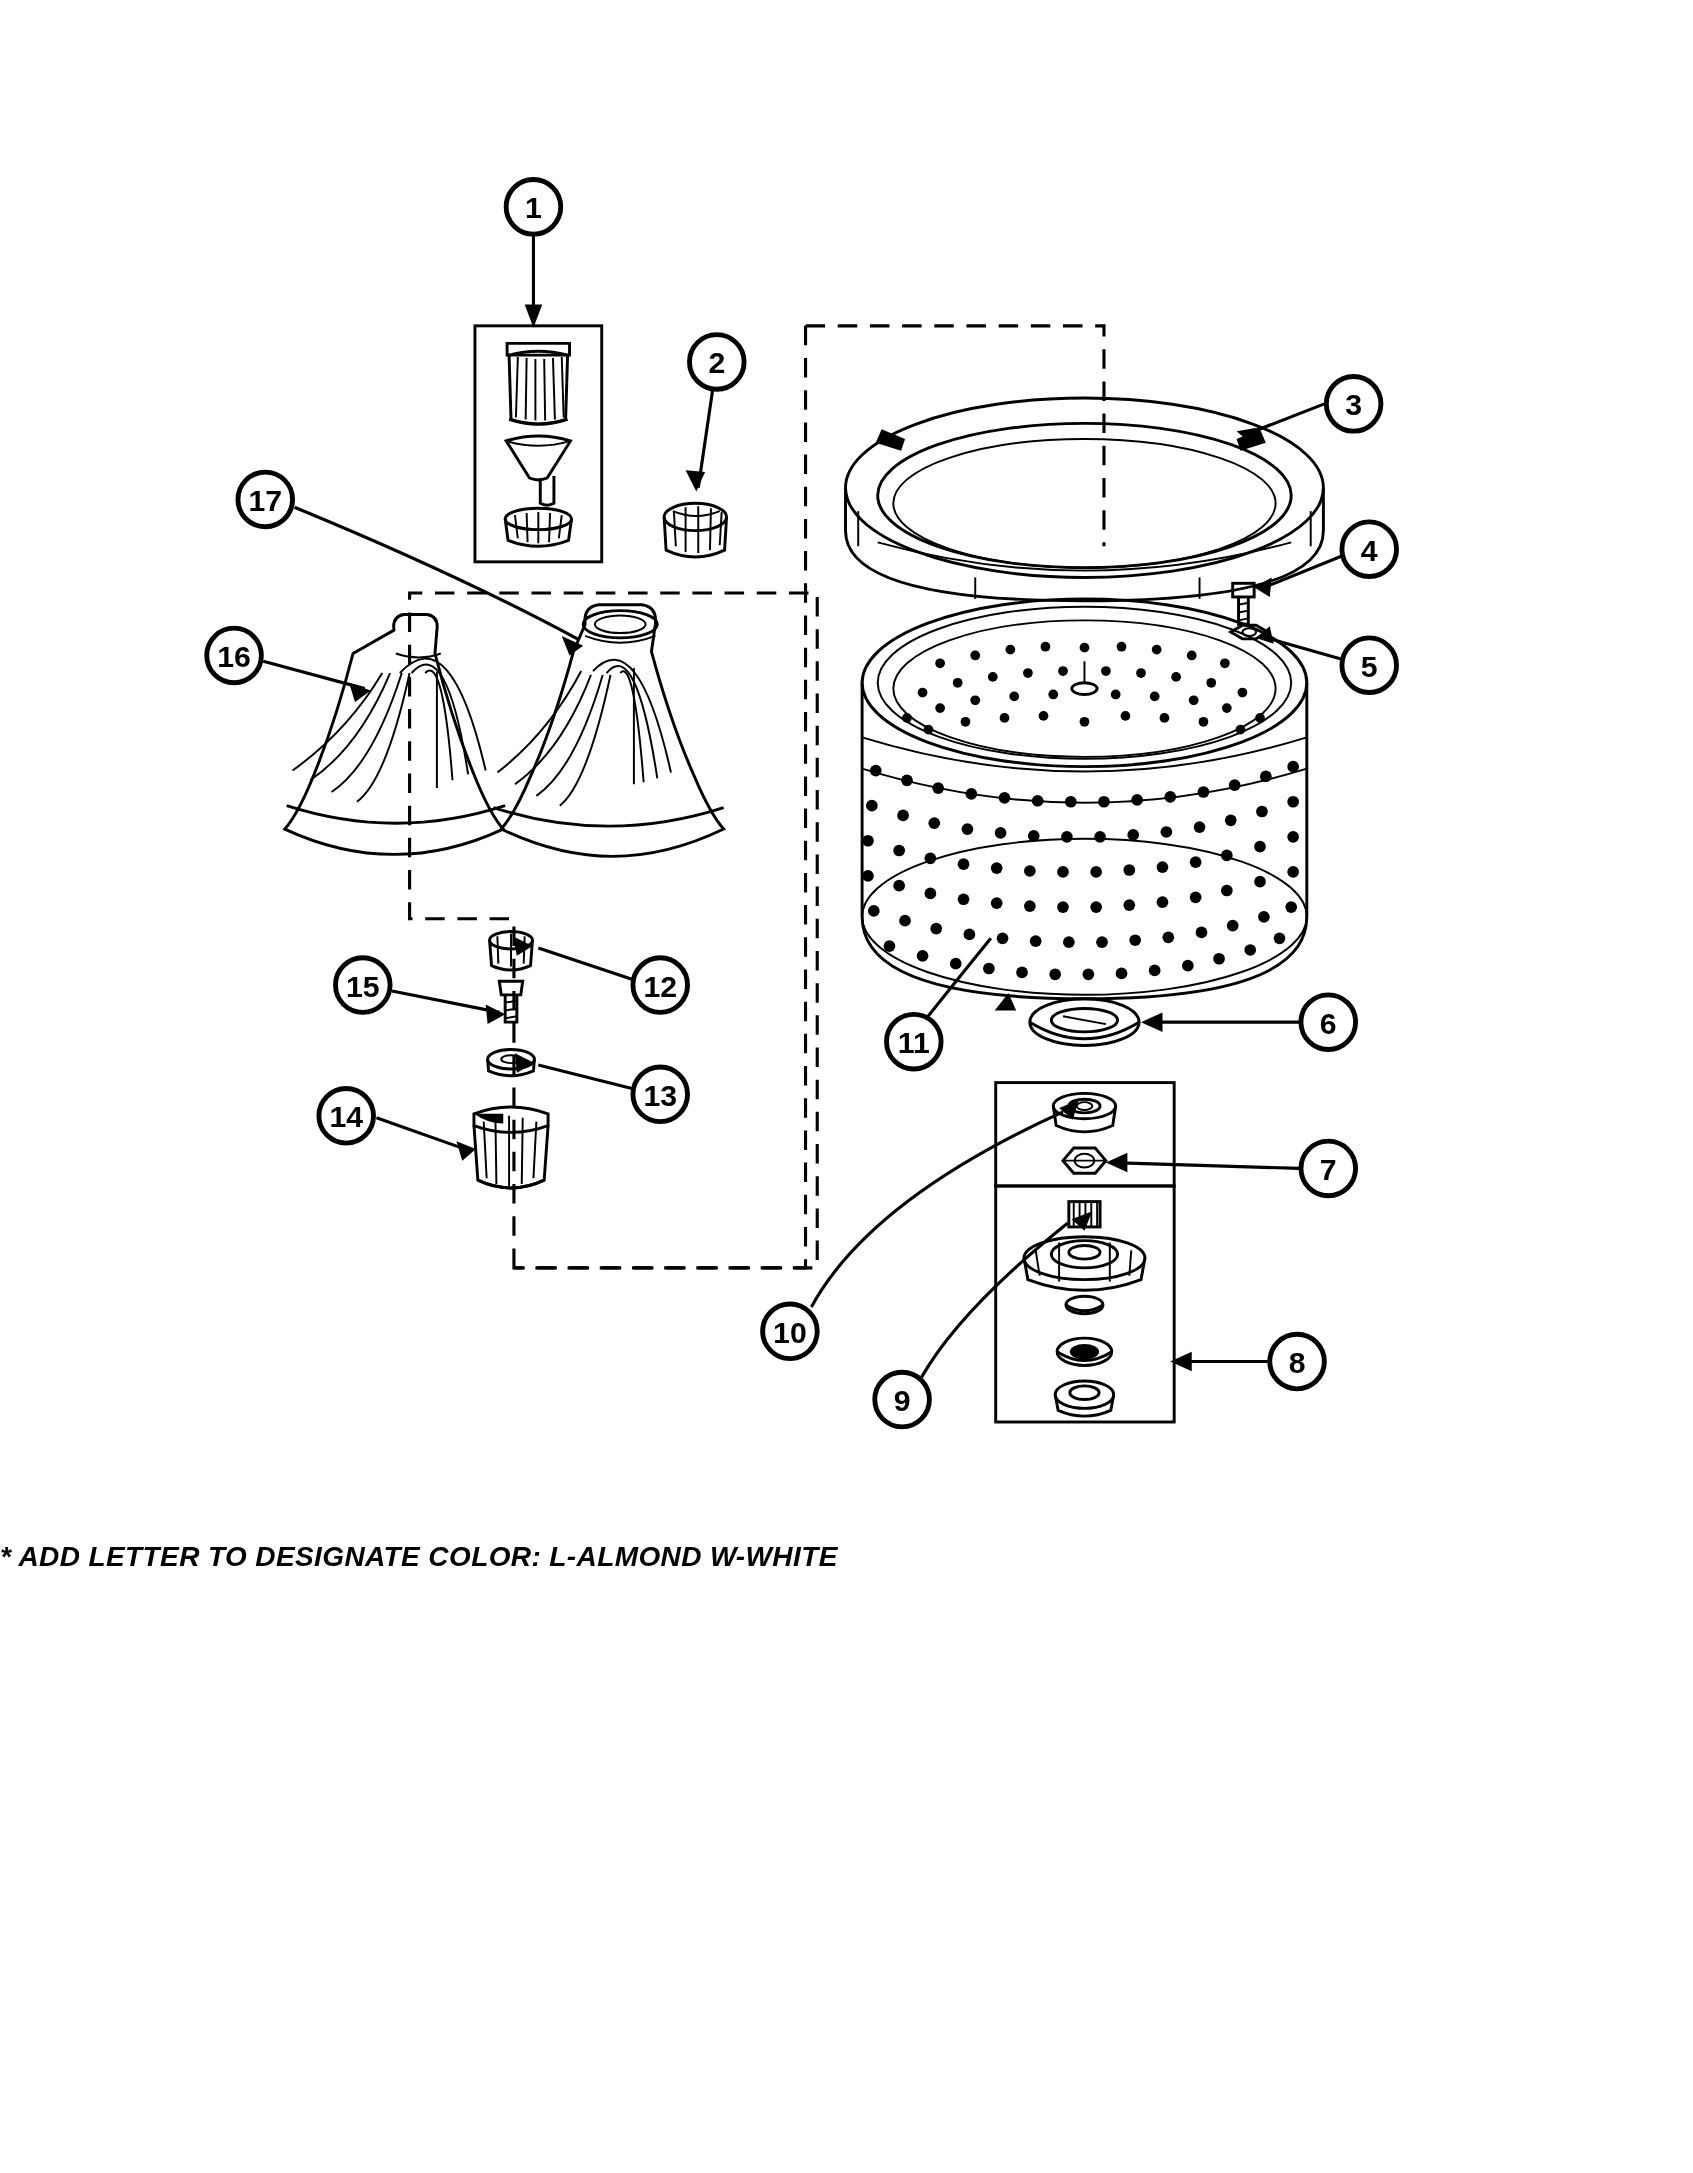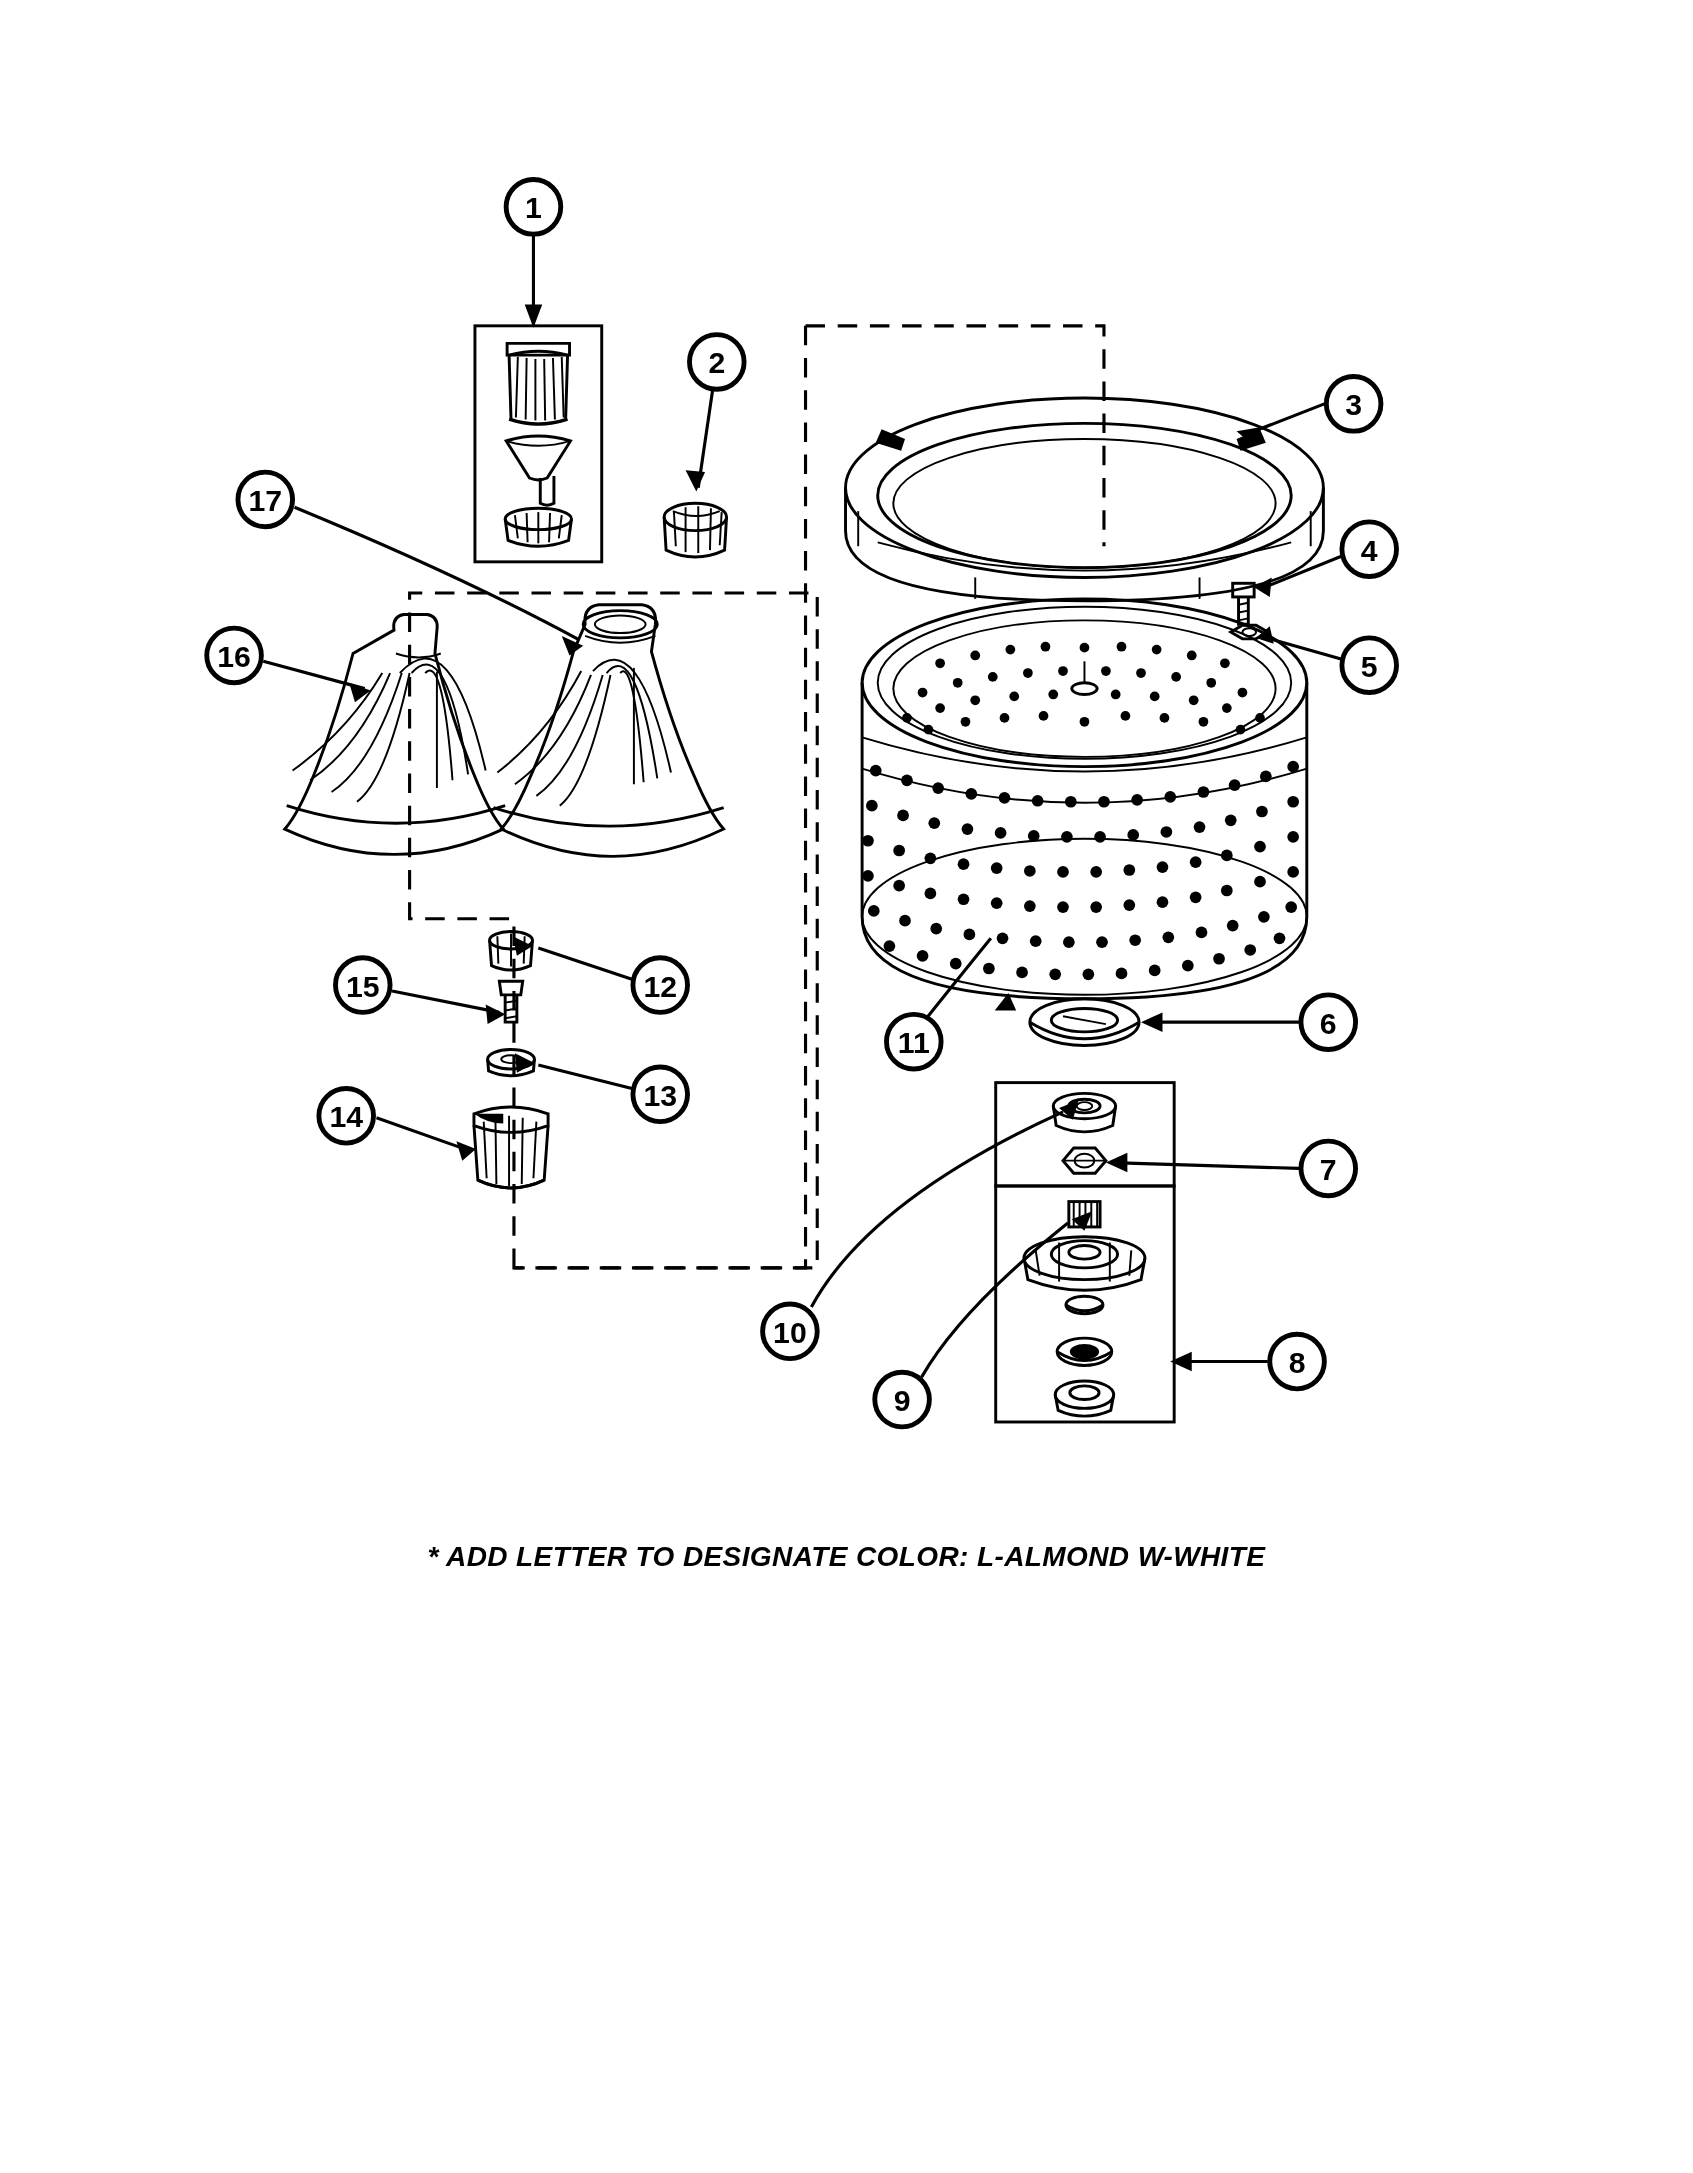--- a/index.html
+++ b/index.html
@@ -62,21 +62,21 @@
   }
   .ink-fill {
     fill: #000000;
     stroke: none;
   }
   .footnote {
     position: absolute;
     left: 0;
     top: 1541px;
     width: 1693px;
-    text-align: center;
+    text-align: left;
     font-family: "Liberation Sans", sans-serif;
     font-style: italic;
     font-weight: bold;
     font-size: 28px;
     letter-spacing: 0.4px;
     color: #000000;
   }
 </style>
 </head>
 <body>

